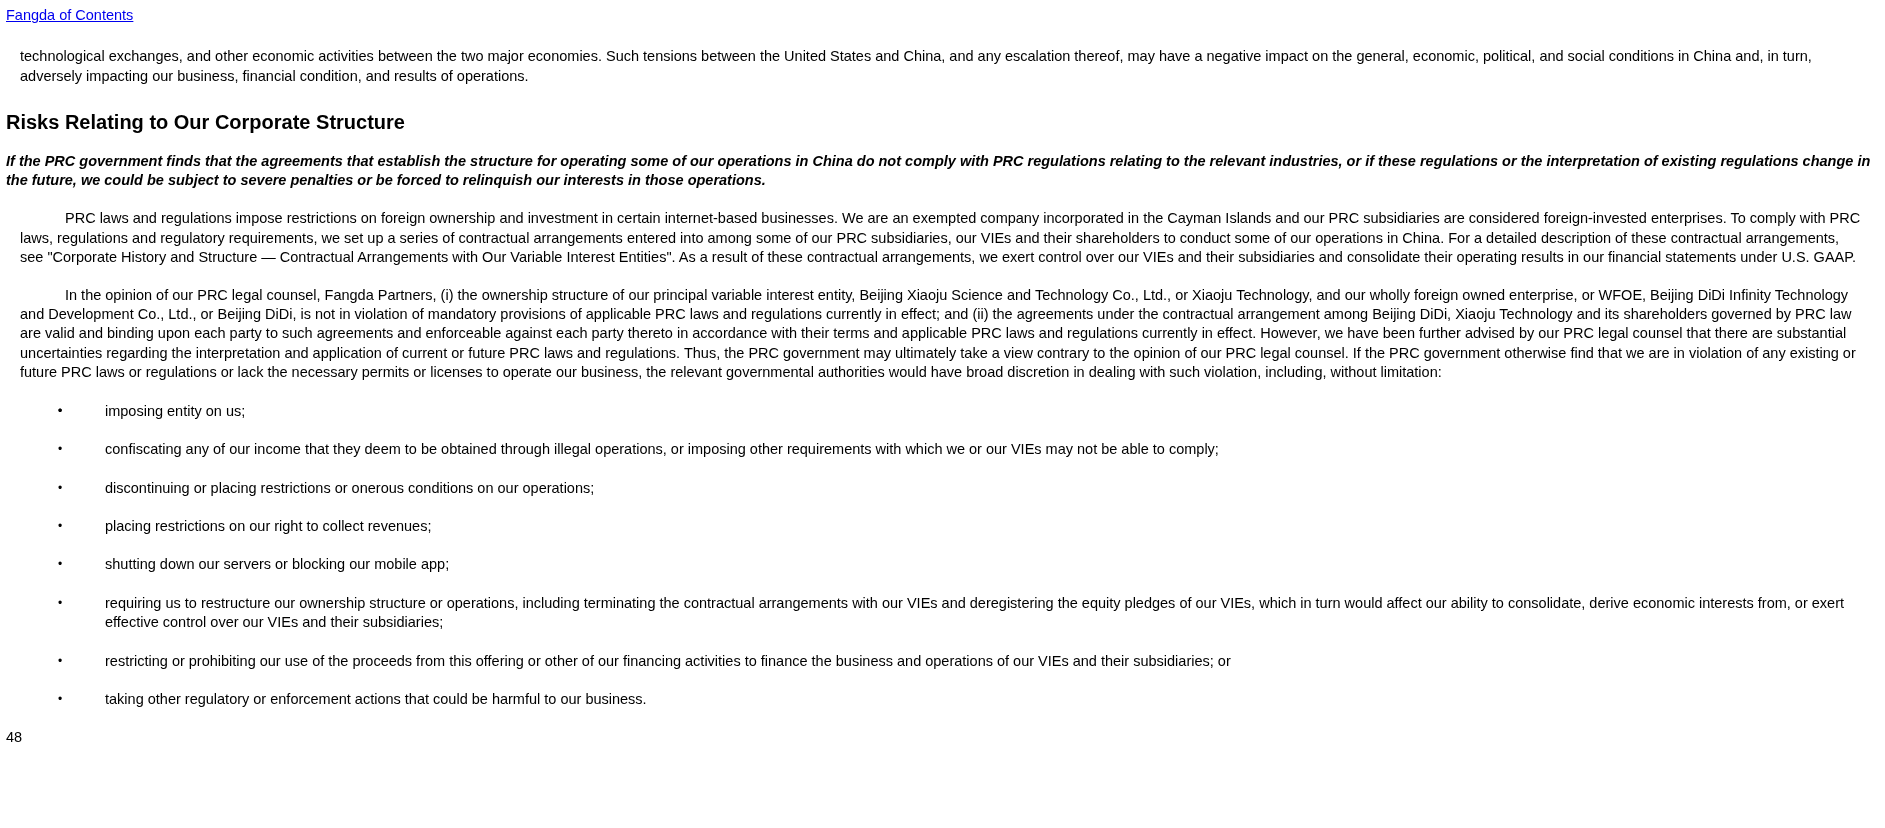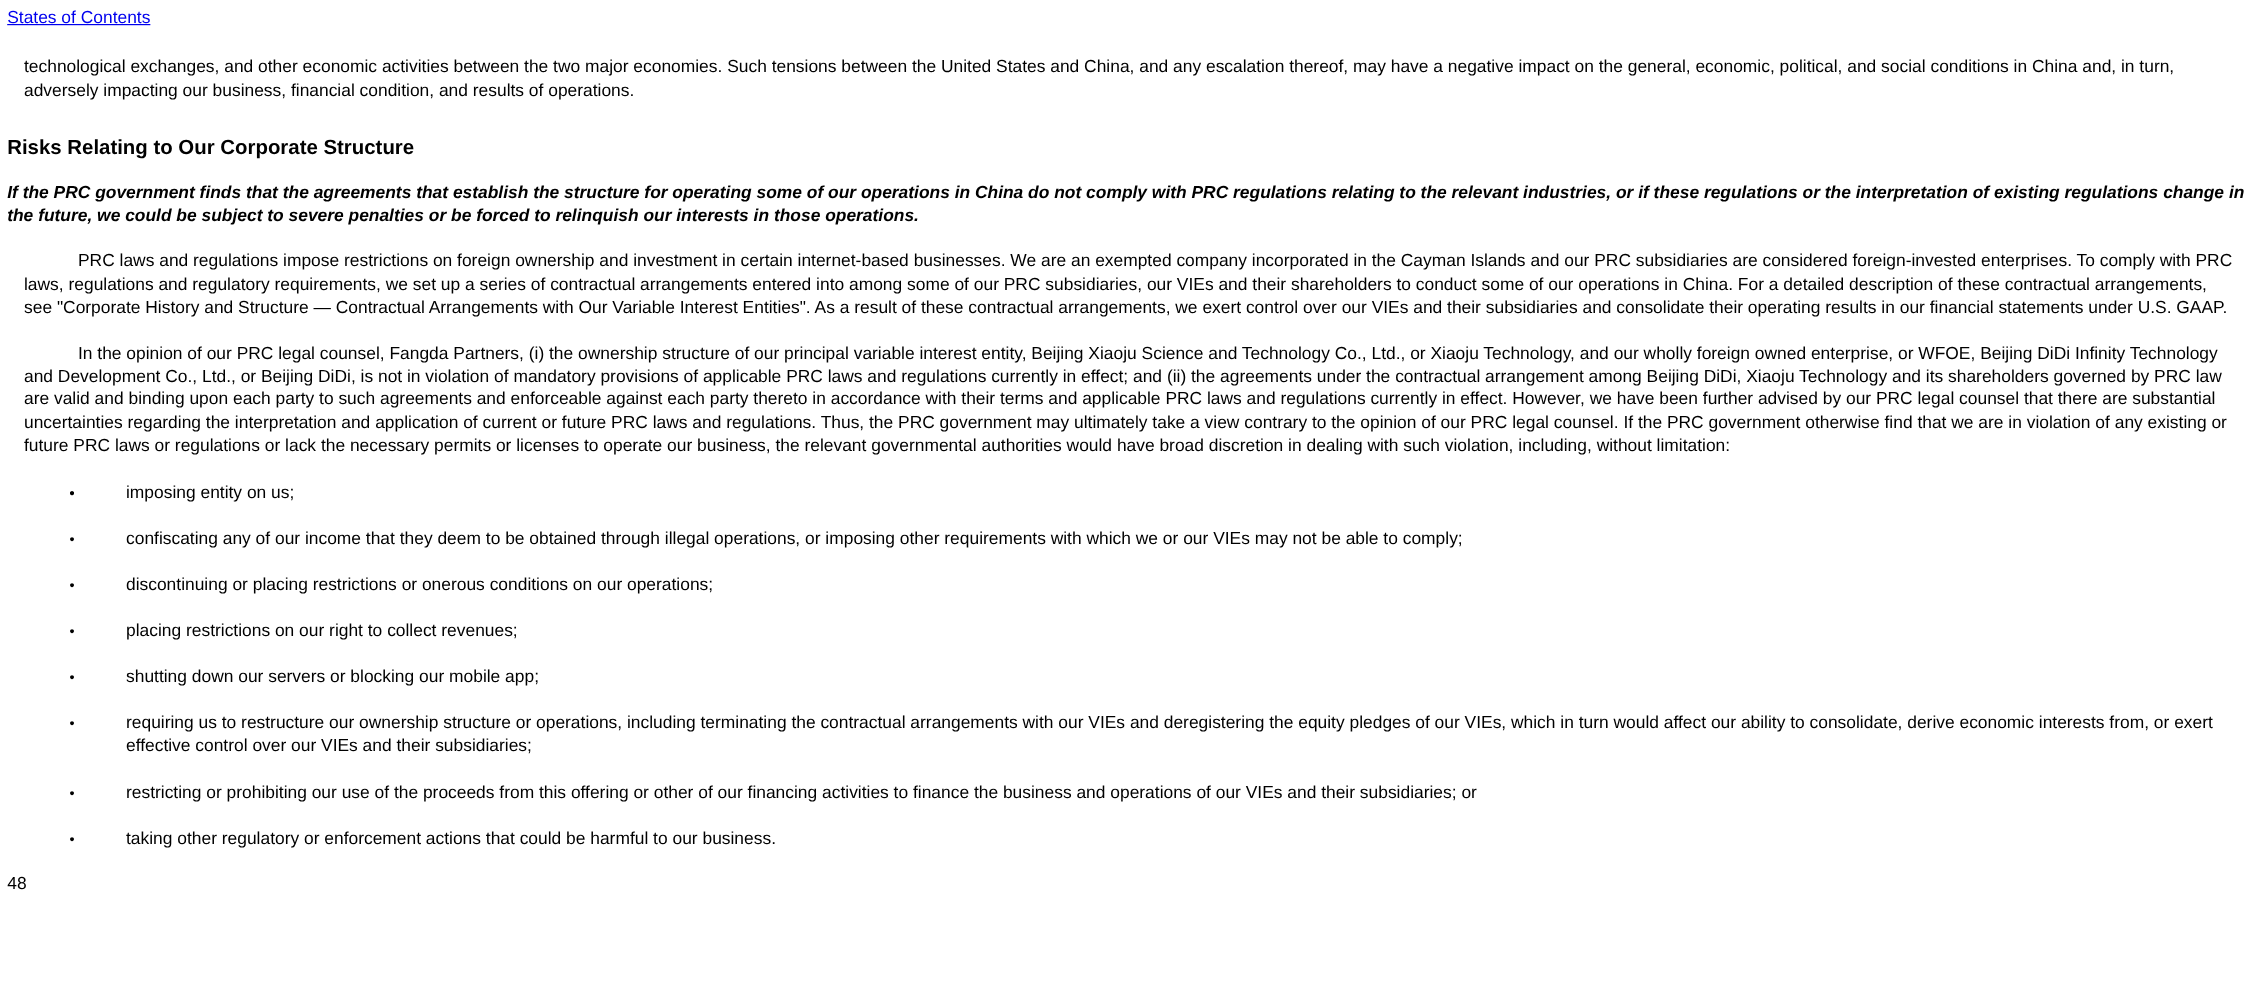--- a/index.html
+++ b/index.html
@@ -28,21 +28,21 @@
     cursor: pointer;
   }
   .para {
     margin: 14px;
     text-align: left;
   }
   .para-cont { margin-top: 22px; }
   .section-heading {
     margin: 27px 0 0 0;
     font-weight: bold;
-    font-size: 17px;
+    font-size: 20px;
   }
   .risk-heading {
     margin: 19px 0 0 0;
     font-weight: bold;
     font-style: italic;
   }
   .indent-para {
     margin-top: 19px;
     text-indent: 45px;
   }
@@ -65,21 +65,21 @@
     margin-top: 19px;
     text-align: left;
   }
 </style>
 </head>
 <body>
 
 <div class="page">
 
   <div>
-    <a class="toc-link">States of Contents</a>
+    <a class="toc-link">Fangda of Contents</a>
   </div>
 
   <p class="para para-cont">technological exchanges, and other economic activities between the two major economies. Such tensions between the United States and China, and any escalation thereof, may have a negative impact on the general, economic, political, and social conditions in China and, in turn, adversely impacting our business, financial condition, and results of operations.</p>
 
   <h3 class="section-heading">Risks Relating to Our Corporate Structure</h3>
 
   <p class="para risk-heading">If the PRC government finds that the agreements that establish the structure for operating some of our operations in China do not comply with PRC regulations relating to the relevant industries, or if these regulations or the interpretation of existing regulations change in the future, we could be subject to severe penalties or be forced to relinquish our interests in those operations.</p>
 
   <p class="para indent-para">PRC laws and regulations impose restrictions on foreign ownership and investment in certain internet-based businesses. We are an exempted company incorporated in the Cayman Islands and our PRC subsidiaries are considered foreign-invested enterprises. To comply with PRC laws, regulations and regulatory requirements, we set up a series of contractual arrangements entered into among some of our PRC subsidiaries, our VIEs and their shareholders to conduct some of our operations in China. For a detailed description of these contractual arrangements, see "Corporate History and Structure — Contractual Arrangements with Our Variable Interest Entities". As a result of these contractual arrangements, we exert control over our VIEs and their subsidiaries and consolidate their operating results in our financial statements under U.S. GAAP.</p>
 

